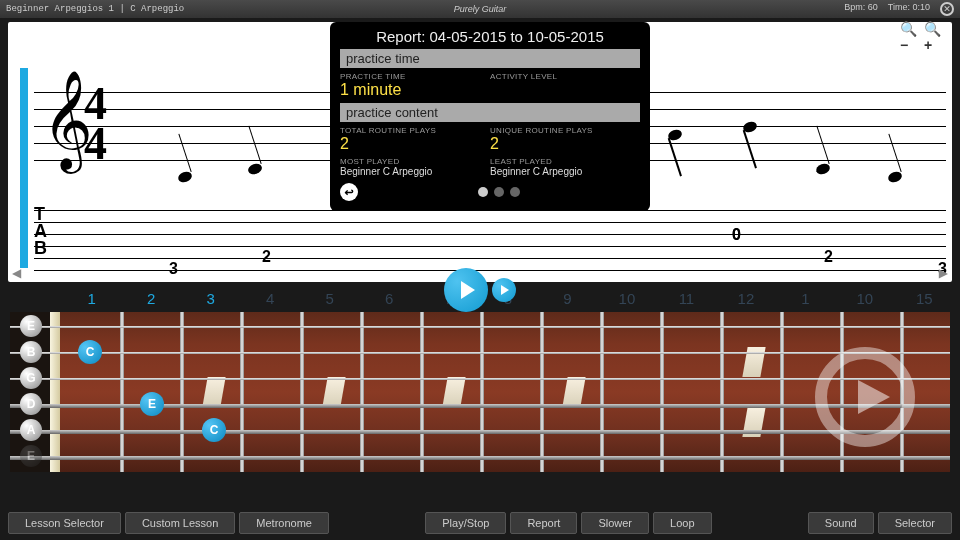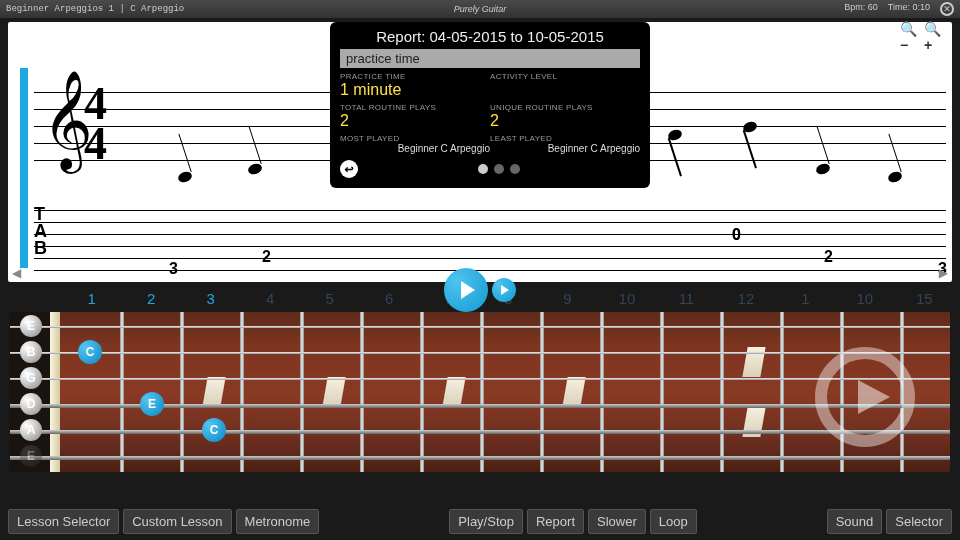--- a/index.html
+++ b/index.html
@@ -28,21 +28,21 @@
   .tab-num { position:absolute; font-size:16px; font-weight:bold; color:#000; }
   .nav-arrow { position:absolute; font-size:12px; color:#888; bottom:2px; }
 
   .report { position:absolute; left:330px; top:22px; width:320px; background:#000; color:#eee; border-radius:6px; padding:6px 10px 10px 10px; z-index:30; font-size:11px;}
   .report h2 { font-size:15px; font-weight:normal; margin-bottom:4px;text-align:center;}
   .report .sec { background:#aaa; color:#222; padding:2px 6px; margin-bottom:4px; font-size:13px;}
   .report .row { display:flex; margin-bottom:4px;}
   .report .col { flex:1; }
   .report .lbl { font-size:8px; color:#999; text-transform:uppercase; letter-spacing:0.3px;}
   .report .val { font-size:16px; color:#fde047; }
-  .report .small { font-size:10px; color:#ddd;text-align:right; }
+  .report .small { font-size:10px; color:#ddd; }
   .report .footer { display:flex; align-items:center; margin-top:6px;}
   .report .back { width:18px; height:18px; border-radius:50%; background:#fff; color:#000; display:flex; align-items:center; justify-content:center; font-size:11px; font-weight:bold;}
   .report .dots { margin:0 auto; display:flex; gap:6px;}
   .report .dot { width:10px; height:10px; border-radius:50%; background:#666;}
   .report .dot.active{ background:#ccc;}
 
   .playbtns { position:absolute; top:268px; left:50%; transform:translateX(-50%); display:flex; align-items:center; gap:4px; z-index:25;}
   .play-main { width:44px; height:44px; border-radius:50%; background:radial-gradient(circle at 30% 30%, #4fc3f0, #129bd1); display:flex; align-items:center; justify-content:center; cursor:pointer;}
   .play-main::after { content:""; border-left:14px solid #fff; border-top:9px solid transparent; border-bottom:9px solid transparent; margin-left:3px;}
   .play-small { width:24px; height:24px; border-radius:50%; background:radial-gradient(circle at 30% 30%, #4fc3f0, #129bd1); display:flex; align-items:center; justify-content:center; cursor:pointer;}
@@ -58,21 +58,21 @@
   .string { position:absolute; left:0; right:0; height:2px; background:linear-gradient(#eee,#999); }
   .string.fat { height:4px; background:linear-gradient(#ccc,#666);}
   .fret { position:absolute; top:0; bottom:0; width:4px; background:linear-gradient(90deg,#888,#eee,#888);}
   .marker { position:absolute; width:18px; height:30px; background:linear-gradient(#f8f0e0,#d8d0b8); transform:skewX(-10deg); }
   .open-note { position:absolute; width:22px; height:22px; border-radius:50%; display:flex; align-items:center; justify-content:center; font-size:12px; font-weight:bold; color:#fff; background:radial-gradient(circle at 30% 30%,#fff,#888); left:10px;}
   .open-note.dimmed { opacity:0.4; background:radial-gradient(circle at 30% 30%,#666,#222);}
   .board-note { position:absolute; width:24px; height:24px; border-radius:50%; background:radial-gradient(circle at 30% 30%,#55c5f5,#0a88c0); color:#fff; display:flex;align-items:center;justify-content:center; font-size:12px; font-weight:bold;}
   .overlay-icon { position:absolute; right:30px; top:30px; opacity:0.6;}
 
   .bottombar { position:absolute; bottom:6px; left:8px; right:8px; display:flex; gap:4px; font-size:9px;}
-  .bottombar button { background:#3a3a3a; border:1px solid #555; color:#ccc; padding:4px 8px; font-size:13px; cursor:pointer; border-radius:2px;}
+  .bottombar button { background:#3a3a3a; border:1px solid #555; color:#ccc; padding:4px 16px; font-size:11px; cursor:pointer; border-radius:2px;}
   .bottombar .spacer { flex:1; }
 </style>
 </head>
 <body>
 
 <div class="topbar">
   <span class="title">Beginner Arpeggios 1 | C Arpeggio</span>
   <span class="center">Purely Guitar</span>
   <div class="right">
     <span>Bpm: 60</span>
@@ -135,20 +135,21 @@
   <div class="sec">practice time</div>
   <div class="row">
     <div class="col">
       <div class="lbl">PRACTICE TIME</div>
       <div class="val">1 minute</div>
     </div>
     <div class="col">
       <div class="lbl">ACTIVITY LEVEL</div>
     </div>
   </div>
+  <div class="sec">practice content</div>
   <div class="row">
     <div class="col">
       <div class="lbl">TOTAL ROUTINE PLAYS</div>
       <div class="val">2</div>
     </div>
     <div class="col">
       <div class="lbl">UNIQUE ROUTINE PLAYS</div>
       <div class="val">2</div>
     </div>
   </div>

